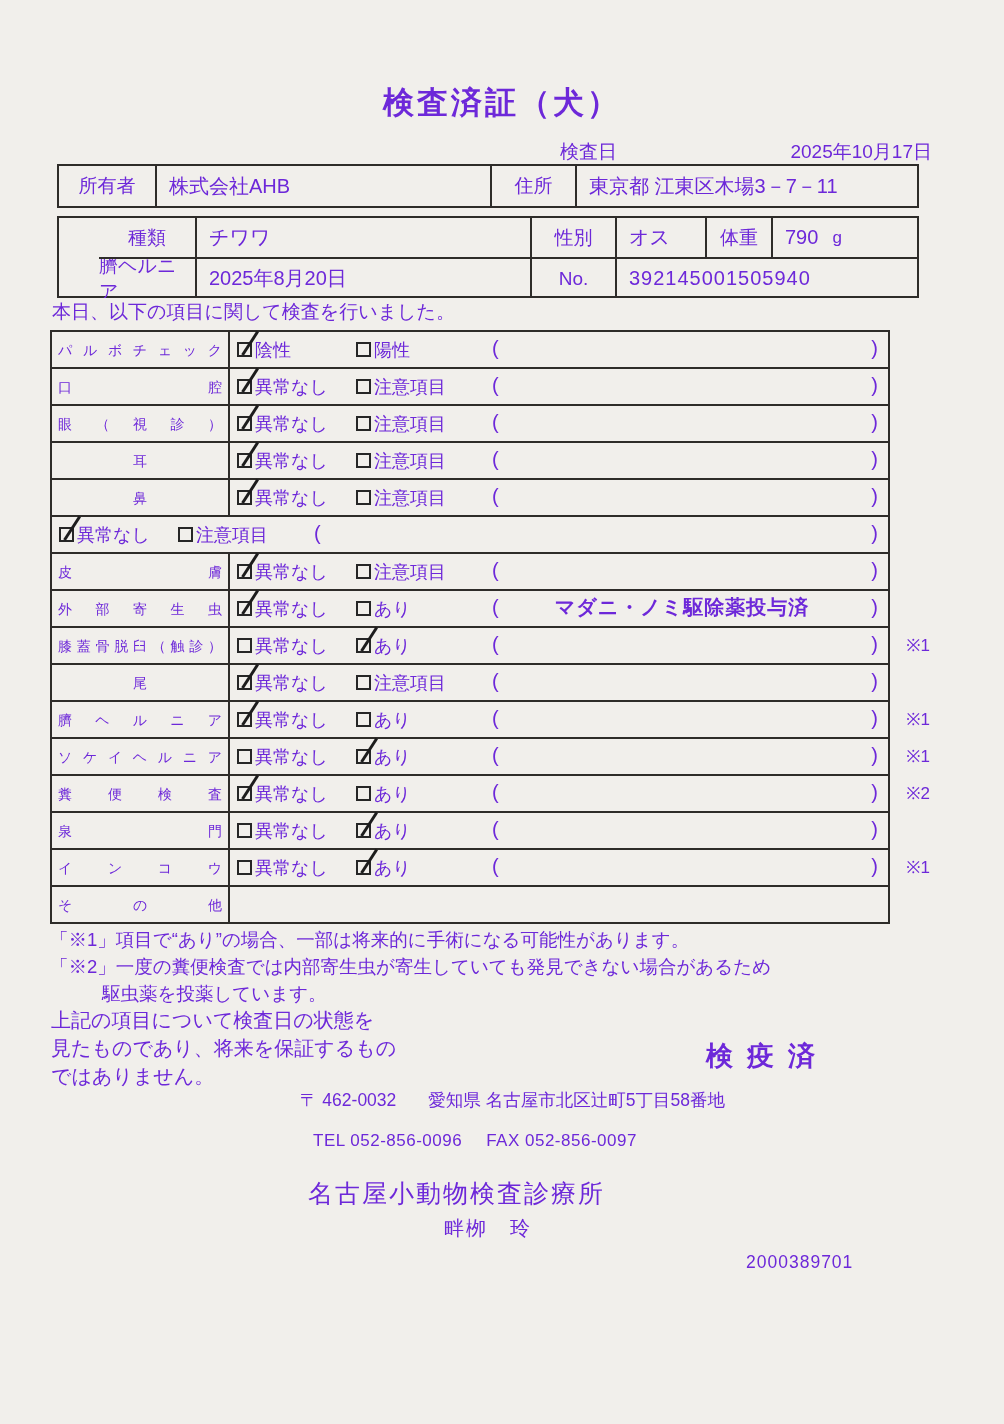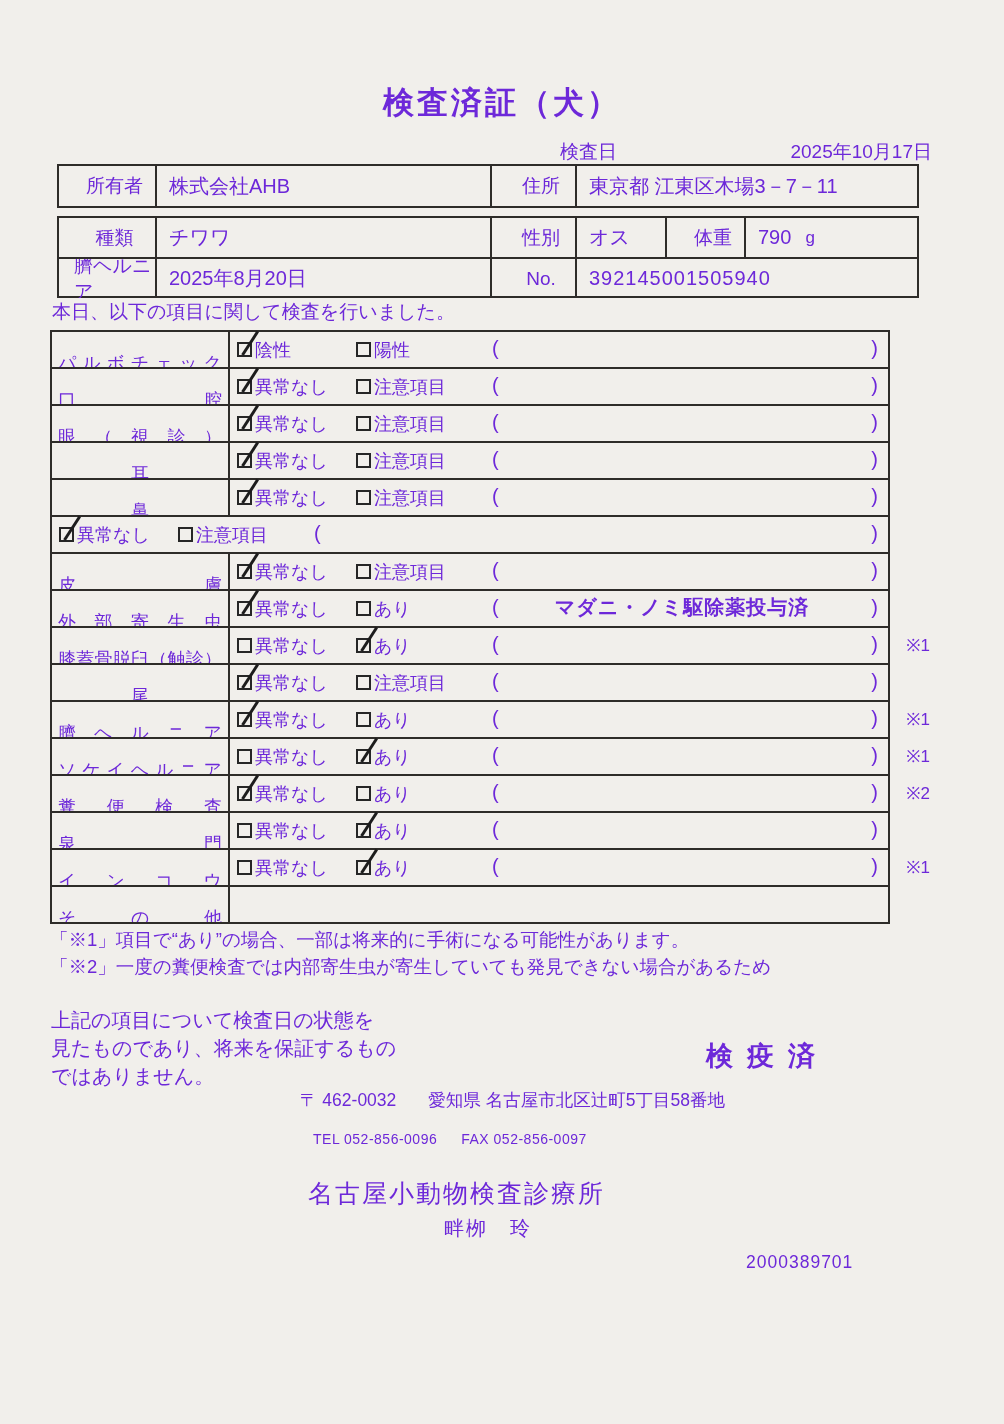--- a/index.html
+++ b/index.html
@@ -13,42 +13,42 @@
   
   .doc-title{top:82px; left:0; width:100%; text-align:center;
     font-size:31px; font-weight:700; letter-spacing:3px;}
   .insp-date-label{top:139px; left:560px; font-size:19px;}
   .insp-date-value{top:139px; left:730px; width:202px; text-align:right; font-size:19px;}
 
   
   .tbl{left:57px; width:862px; border:2px solid #2e2c29; box-sizing:border-box;}
   .owner-tbl{top:164px; height:44px; display:flex;}
   .animal-tbl{top:216px; height:82px;}
-  .arow{display:flex; height:39px;}
+  .arow{display:flex; height:39px;margin-left:40px;}
   .arow.first{border-bottom:2px solid #2e2c29;}
   .cell{box-sizing:border-box; display:flex; align-items:center; overflow:hidden;}
   .cell.lab{justify-content:center; font-size:19px; flex:none;}
   .cell.val{padding-left:12px; font-size:20px; flex:none;}
-  .bR{border-right:2px solid #2e2c29;padding-left:15px;}
+  .bR{border-right:2px solid #2e2c29;}
   .w-lab1{width:98px;} .w-val1{width:335px;} .w-lab2{width:85px;}
-  .w-sex{width:90px;} .w-wlab{width:79px;text-align:right;}
+  .w-sex{width:90px;} .w-wlab{width:66px;text-align:right;}
   .grow{flex:1 1 auto;}
   .weight-cell{justify-content:flex-end; padding-right:16px;}
   .weight-unit{margin-left:14px; font-size:17px;}
   .no-num{letter-spacing:1px;}
 
   
   .intro-line{top:299px; left:52px; font-size:19px;}
 
   
   .exam-table{top:330px; left:50px; width:840px; border:2px solid #2e2c29; box-sizing:border-box;}
   .exam-row{display:flex; height:35px; position:relative;}
   .exam-row + .exam-row{border-top:2px solid #2e2c29;}
   .exam-label{width:178px; flex:none; border-right:2px solid #2e2c29; box-sizing:border-box;
-    padding:15px 6px; font-size:18px; line-height:33px;
+    padding:2px 6px; font-size:14px; line-height:33px;
     text-align:justify; text-align-last:justify; overflow:hidden;}
   .exam-label.one{text-align:center; text-align-last:center;}
   .exam-content{flex:1 1 auto; position:relative; font-size:18px;}
   .cb-group{position:absolute; top:0; height:100%; display:flex; align-items:center;}
   .g1{left:7px;} .g2{left:126px;}
   .cb{position:relative; width:15px; height:15px; flex:none;
     border:2px solid #262626; box-sizing:border-box; margin-right:3px; background:transparent;}
   .tick{position:absolute; left:2px; bottom:0; width:3px; height:28px; background:#1c1c1c;
     transform:rotate(33deg); transform-origin:50% 100%; z-index:2;}
   .opt{white-space:nowrap;text-align:center;}
@@ -60,21 +60,21 @@
 
   
   .notes{top:926px; left:50px; font-size:18.5px; line-height:27px;}
   .notes .indent{margin-left:52px;}
 
   
   .disclaimer{top:1006px; left:51px; font-size:20px; line-height:28px;}
   .stamp{top:1038px; left:706px; font-size:27px; font-weight:600; letter-spacing:14px; white-space:nowrap;}
   .postal-line{top:1088px; left:300px; font-size:17.5px; white-space:nowrap;}
   .postal-line .addr{margin-left:32px;text-align:right;}
-  .tel-line{top:1131px; left:313px; font-size:14px; letter-spacing:0.5px; white-space:nowrap;}
+  .tel-line{top:1131px; left:313px; font-size:17px; letter-spacing:0.5px; white-space:nowrap;}
   .tel-line .fax{margin-left:24px;}
   .clinic-name{top:1177px; left:308px; font-size:25px; letter-spacing:2px; white-space:nowrap;}
   .vet-name{top:1215px; left:444px; font-size:20px; letter-spacing:2px; white-space:nowrap;}
   .doc-number{top:1252px; left:746px; font-size:17.5px; letter-spacing:1px;}
 </style>
 </head>
 <body>
 
 <div class="page">
 
@@ -389,20 +389,21 @@
       </div>
       <div class="exam-row">
         <div class="exam-label">その他</div>
         <div class="exam-content"></div>
       </div>
     </div>
 
   <div class="abs notes">
     <div>「※1」項目で“あり”の場合、一部は将来的に手術になる可能性があります。</div>
     <div>「※2」一度の糞便検査では内部寄生虫が寄生していても発見できない場合があるため</div>
+    <div class="indent">駆虫薬を投薬しています。</div>
   </div>
 
   <div class="abs disclaimer">
     <div>上記の項目について検査日の状態を</div>
     <div>見たものであり、将来を保証するもの</div>
     <div>ではありません。</div>
   </div>
 
   <div class="abs stamp">検疫済</div>
 

